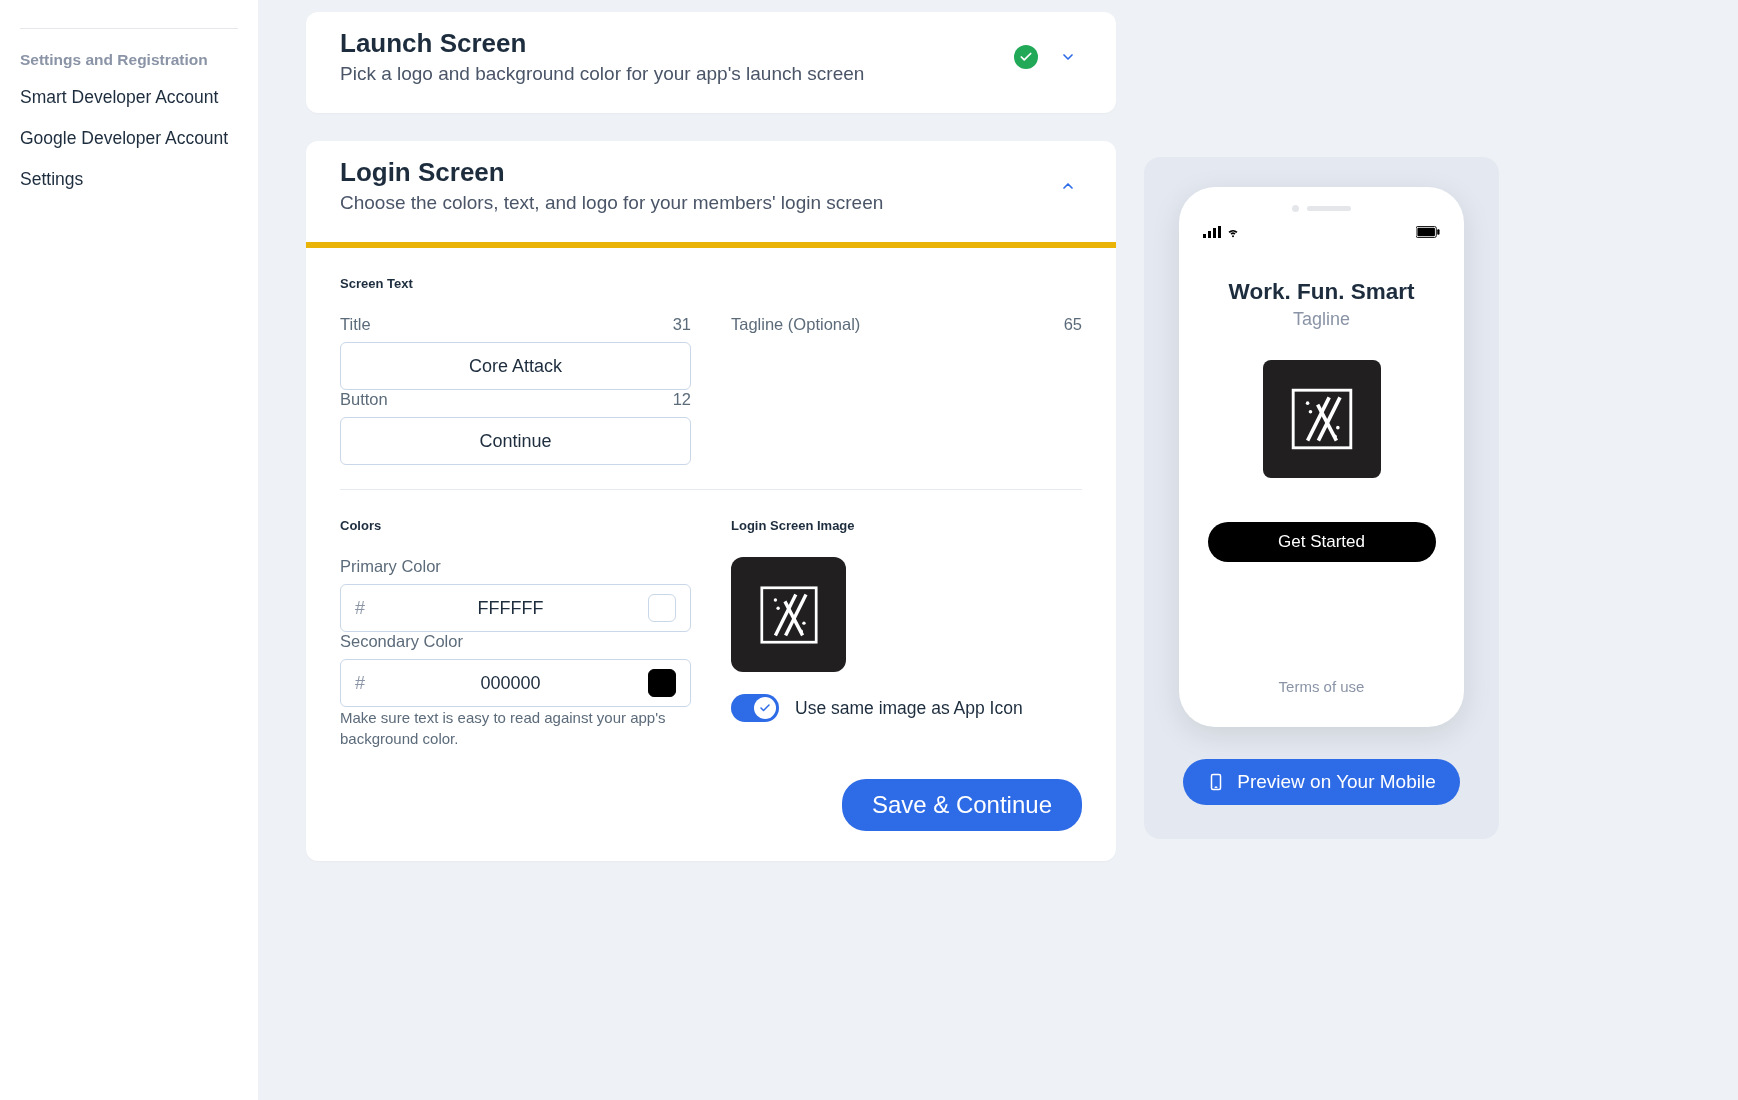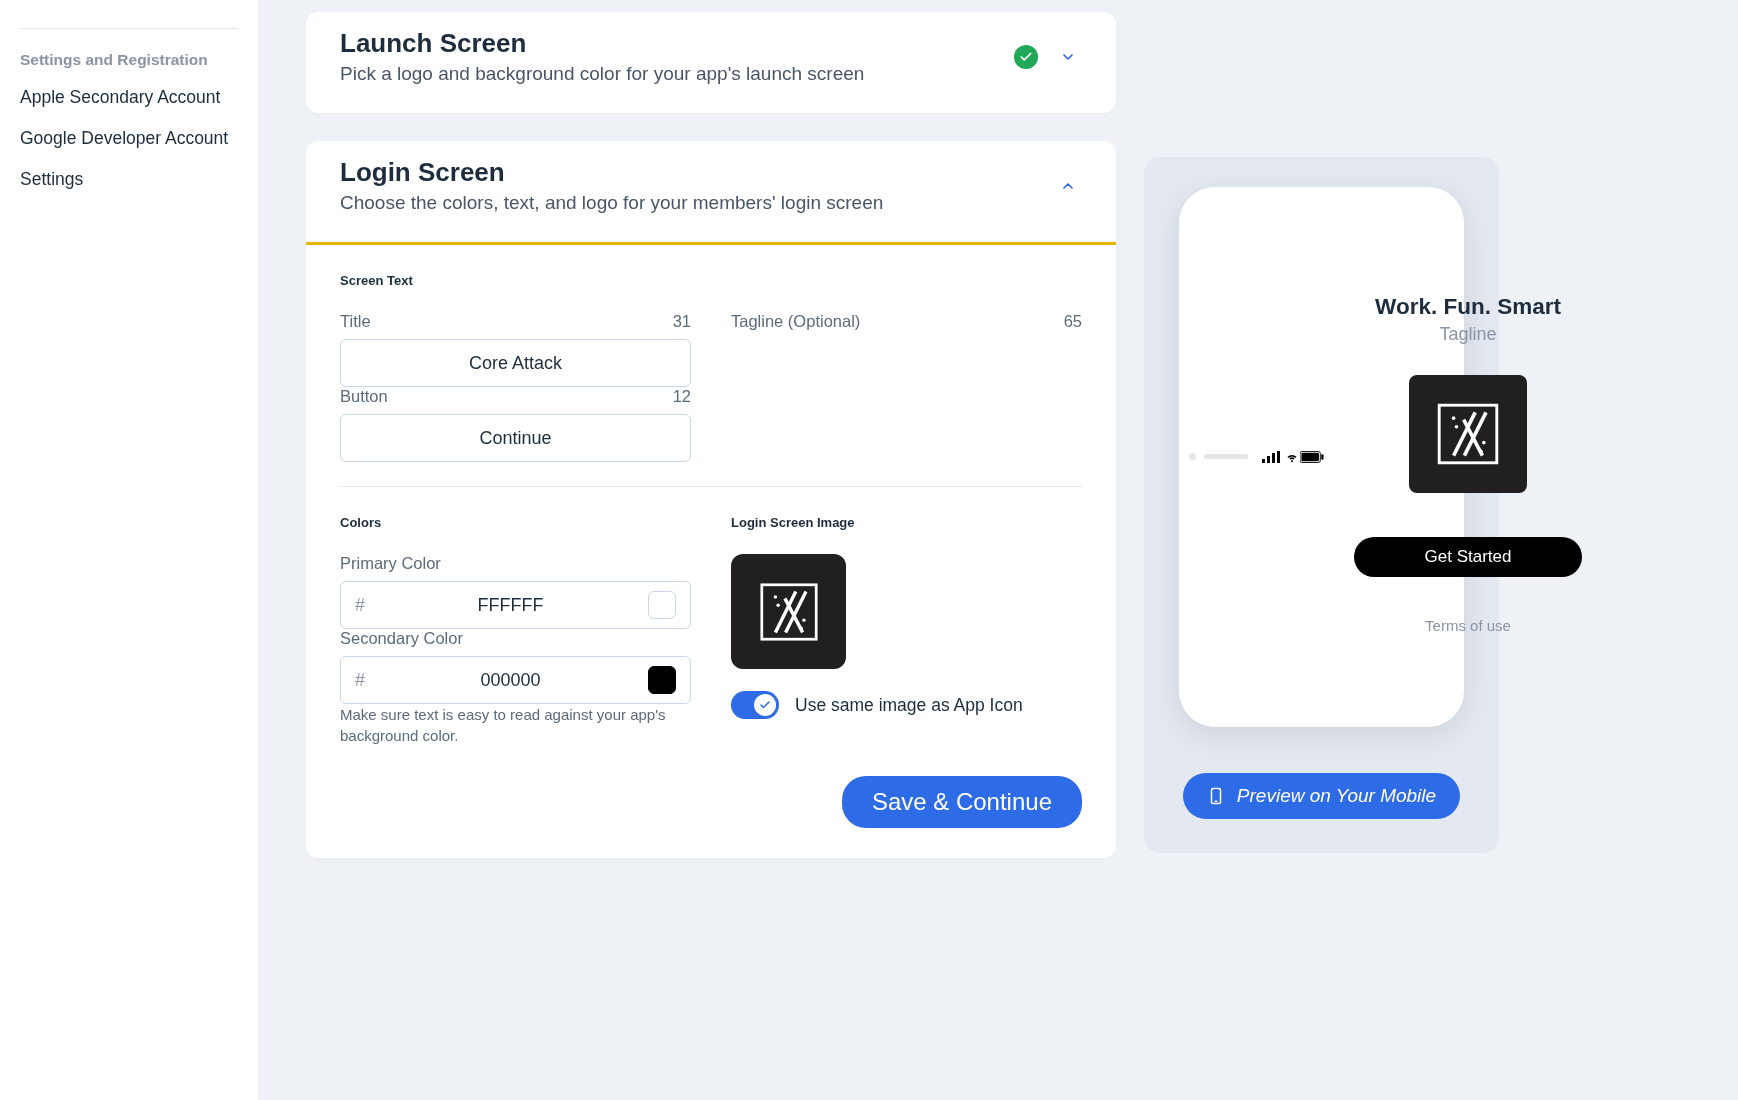--- a/index.html
+++ b/index.html
@@ -76,21 +76,21 @@
     border-radius: 50%;
     display: flex; align-items: center; justify-content: center;
   }
   .check-badge svg { width: 14px; height: 14px; }
   .chev {
     width: 28px;
     display: flex;
     justify-content: center;
   }
   .chev svg { stroke: #2e6be6; }
-  .card.expanded .card-head { border-bottom: 3px solid #eab308; }
+  .card.expanded .card-head { border-bottom: 6px solid #eab308; }
   .card-body { padding: 28px 34px 30px 34px; }
   .body-divider {
     border: none;
     border-top: 1px solid #e5e9f0;
     margin: 24px 0 28px 0;
   }
   .section-h {
     font-size: 13px;
     font-weight: 700;
     color: #1d2d3e;
@@ -195,22 +195,23 @@
     align-items: center;
   }
   .phone {
     width: 285px;
     height: 540px;
     background: #ffffff;
     border-radius: 36px;
     box-shadow: 0 8px 30px rgba(0,0,0,0.10);
     padding: 12px 10px 14px 10px;
     display: flex;
-    align-items: center;
-    margin-bottom: 46px;
+    flex-direction: column;
+    align-items: center;
+    margin-bottom: 32px;
   }
   .phone-top {
     display: flex;
     align-items: center;
     gap: 8px;
     margin-bottom: 6px;
     padding-top: 6px;
   }
   .speaker { width: 44px; height: 5px; border-radius: 3px; background: #e4e6ea; }
   .camera { width: 7px; height: 7px; border-radius: 50%; background: #e4e6ea; }
@@ -257,33 +258,32 @@
     background: #2e6be6;
     color: #fff;
     font-size: 19px;
     border: none;
     border-radius: 24px;
     padding: 12px 24px;
     display: flex;
     align-items: center;
     gap: 12px;
     cursor: pointer;
-    font-style: italic;
   }
   .preview-btn svg { width: 18px; height: 22px; }
 </style>
 </head>
 <body>
 
 <div class="layout">
   <aside class="sidebar">
     <hr class="sidebar-divider">
     <div class="sidebar-heading">Settings and Registration</div>
     <div class="sidebar-item">
-      <span>Apple Secondary Account</span>
+      <span>Smart Developer Account</span>
     </div>
     <div class="sidebar-item">
       <span>Google Developer Account</span>
     </div>
     <div class="sidebar-item">
       <span>Settings</span>
     </div>
   </aside>
 
   <main class="main">

